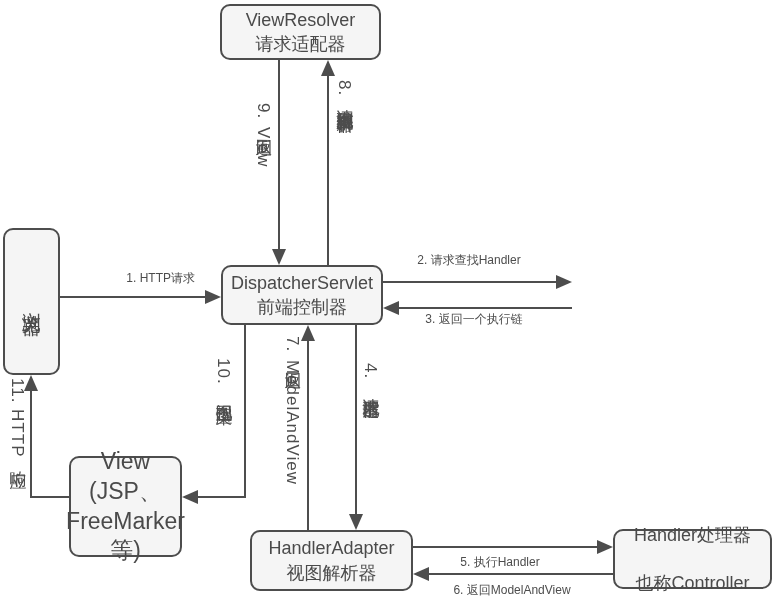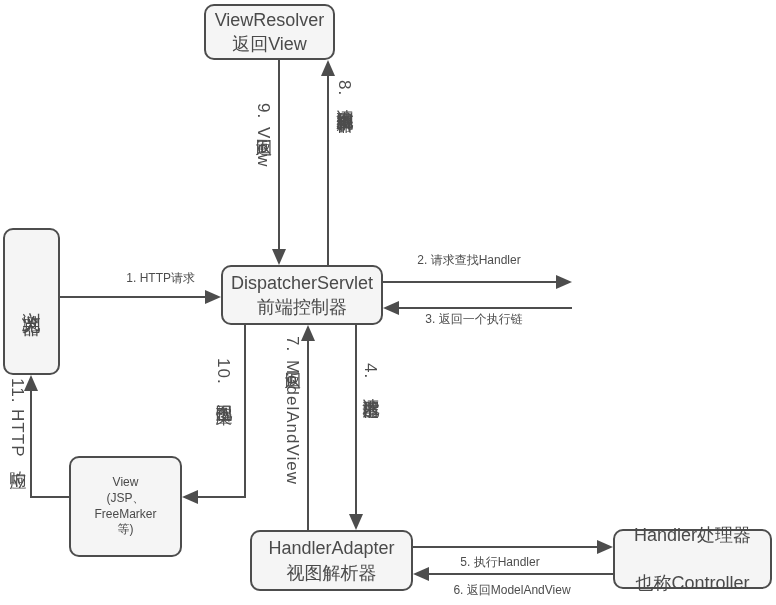--- a/index.html
+++ b/index.html
@@ -7,26 +7,26 @@
     position:relative;width:776px;height:605px;background:#ffffff;overflow:hidden;
     font-family:"Liberation Sans","DejaVu Sans",sans-serif;color:#4d4d4d;
   }
   #connectors{position:absolute;left:0;top:0;width:776px;height:605px;z-index:1;}
   .box{
     position:absolute;z-index:2;box-sizing:border-box;
     background:#f5f5f5;border:2px solid #4d4d4d;border-radius:10px;
     display:flex;flex-direction:column;align-items:center;justify-content:center;
     text-align:center;font-size:18px;line-height:1.35;color:#4a4a4a;
   }
-  #box-viewresolver{left:204px;top:4px;width:131px;height:56px;}
+  #box-viewresolver{left:220px;top:4px;width:161px;height:56px;}
   #box-browser{left:3px;top:228px;width:57px;height:147px;}
   #box-browser .vtext{writing-mode:vertical-rl;text-orientation:mixed;letter-spacing:3px;font-size:19px;}
   #box-dispatcher{left:221px;top:265px;width:162px;height:60px;}
   #box-handlermapping{left:572px;top:265px;width:161px;height:58px;}
-  #box-view{left:69px;top:456px;width:113px;height:101px;font-size:12px;line-height:1.3;}
+  #box-view{left:69px;top:456px;width:113px;height:101px;font-size:23px;line-height:1.3;}
   #box-handleradapter{left:250px;top:530px;width:163px;height:61px;}
   #box-handler{left:613px;top:529px;width:159px;height:60px;gap:23px;}
   .hlabel{
     position:absolute;z-index:3;font-size:12px;color:#4d4d4d;text-align:center;white-space:nowrap;
   }
   .vlabel{
     position:absolute;z-index:3;font-size:17px;color:#4d4d4d;white-space:nowrap;
     writing-mode:vertical-rl;text-orientation:mixed;line-height:1.2;letter-spacing:1px;
   }
   #lbl-a1{left:70px;top:270px;width:125px;text-align:right;}
@@ -105,21 +105,21 @@
 
       <g>
         <path d="M69,497 L31,497 L31,391" fill="none"></path>
         <polygon points="31,375 24,391 38,391" stroke="none"></polygon>
       </g>
     </g>
   </svg>
 
   <div class="box" id="box-viewresolver">
     <div>ViewResolver</div>
-    <div>返回View</div>
+    <div>请求适配器</div>
   </div>
 
   <div class="box" id="box-browser">
     <div class="vtext">浏览器</div>
   </div>
 
   <div class="box" id="box-dispatcher">
     <div>DispatcherServlet</div>
     <div>前端控制器</div>
   </div>

